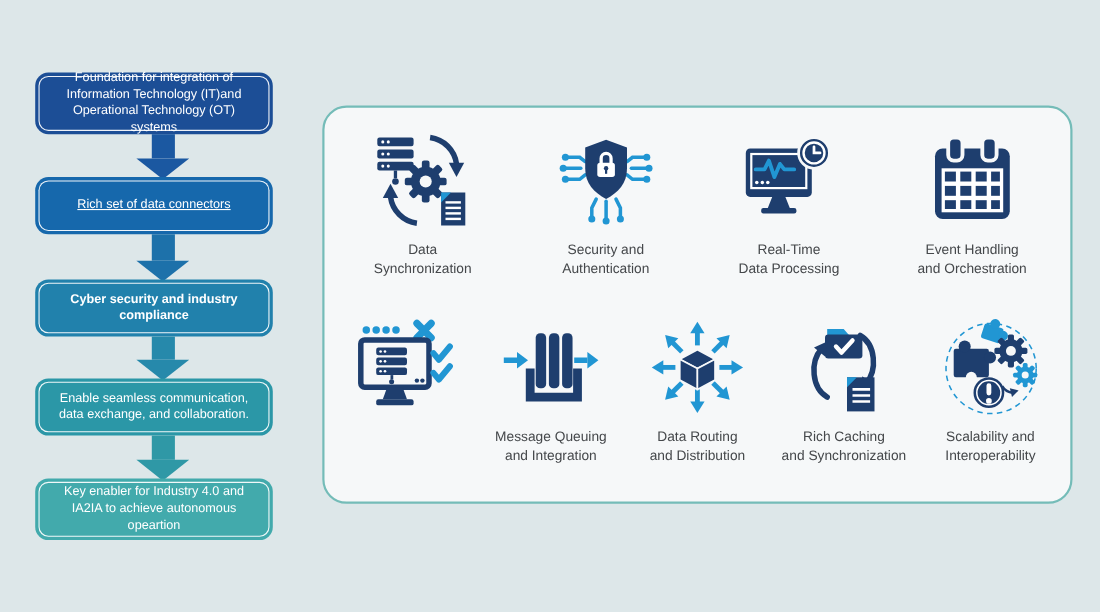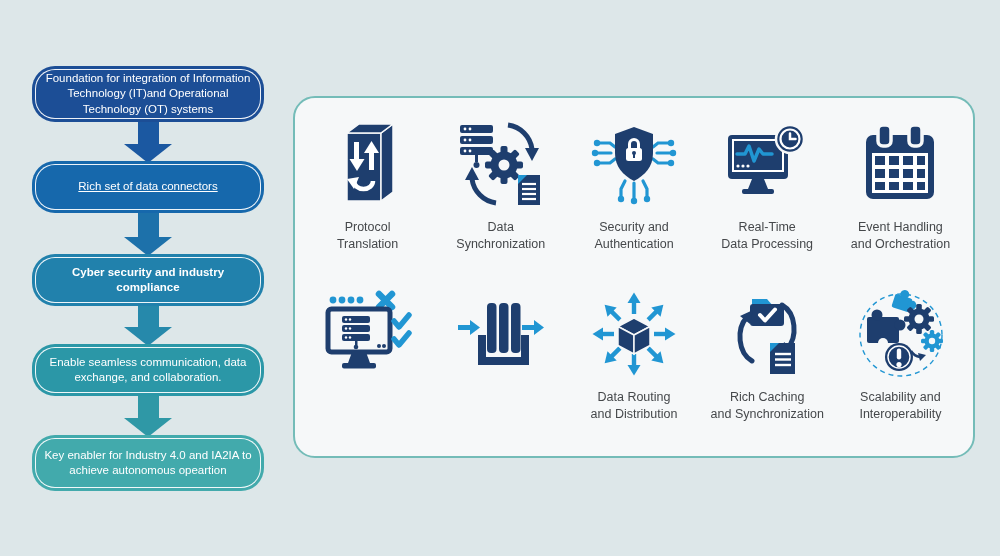--- a/index.html
+++ b/index.html
@@ -4,23 +4,23 @@
 <style>
   html,body{margin:0;padding:0;}
   body{
     width:1000px;height:556px;
     background:#dde7e9;
     font-family:"Liberation Sans",sans-serif;
     position:relative;overflow:hidden;
   }
   
   .flow-step{
-    position:absolute;left:35px;width:226px;
+    position:absolute;left:35px;width:210px;
     box-sizing:border-box;
-    border-radius:20px;
+    border-radius:9px;
     border:1.5px solid rgba(255,255,255,0.92);
     box-shadow:0 0 0 3px var(--c);
     background:var(--c);
     color:#fff;
     display:flex;align-items:center;justify-content:center;
     text-align:center;
     font-size:11.5px;line-height:1.32;
     padding:4px 8px;
   }
   .step-1{top:69px;height:50px;--c:#1c4e96;}
@@ -102,39 +102,20 @@
   </div>
 
 <div class="flow-step step-5">
   <span>Key enabler for Industry 4.0 and IA2IA to achieve autonomous opeartion</span>
 </div>
 
 <div class="panel">
 
   <div class="panel-row">
 
-    <div class="cell">
-      <div class="icon-box">
-        <svg viewBox="0 0 90 90">
-          <polygon points="24,14 58,14 58,82 24,82" fill="#1e3e6e" stroke="#f6f8f9" stroke-width="1.5"></polygon>
-          <polygon points="58,14 70,5 70,73 58,82" fill="#1e3e6e" stroke="#f6f8f9" stroke-width="1.5"></polygon>
-          <polygon points="24,14 36,5 70,5 58,14" fill="#1e3e6e" stroke="#f6f8f9" stroke-width="1.5"></polygon>
-          <rect x="31" y="23" width="5" height="18" fill="#fff"></rect>
-          <polygon points="26.5,40 41.5,40 34,52" fill="#fff"></polygon>
-          <rect x="46" y="33" width="5" height="18" fill="#fff"></rect>
-          <polygon points="41,34 56,34 48.5,22" fill="#fff"></polygon>
-          <path d="M31,62 a9.5,8 0 0 0 19,0" fill="none" stroke="#fff" stroke-width="4.5"></path>
-          <polygon points="24,60 36,58 31,70" fill="#fff"></polygon>
-        </svg>
-      </div>
-      <div class="cell-label">
-        <span>Protocol</span>
-          <span>Translation</span>
-      </div>
-    </div>
 
     <div class="cell">
       <div class="icon-box">
         <svg viewBox="0 0 90 90">
           <g fill="#1e3e6e">
             <rect x="4" y="6" width="33" height="8" rx="2"></rect>
             <rect x="4" y="17" width="33" height="8" rx="2"></rect>
             <rect x="4" y="28" width="33" height="8" rx="2"></rect>
             <rect x="19" y="36" width="3" height="7"></rect>
           </g>
@@ -320,20 +301,24 @@
             <rect x="31" y="14" width="9.5" height="50" rx="4"></rect>
             <rect x="43" y="14" width="9.5" height="50" rx="4"></rect>
             <rect x="55" y="14" width="9.5" height="50" rx="4"></rect>
           </g>
           <path d="M22,46 h8 v22 h35 v-22 h8 v30 h-51 z" fill="#1e3e6e"></path>
           <rect x="2" y="36" width="12" height="5" fill="#2196d3"></rect>
           <polygon points="14,31 14,46 24,38.5" fill="#2196d3"></polygon>
           <rect x="66" y="36" width="12" height="5" fill="#2196d3"></rect>
           <polygon points="78,31 78,46 88,38.5" fill="#2196d3"></polygon>
         </svg>
+      </div>
+      <div class="cell-label">
+        <span>Message Queuing</span>
+          <span>and Integration</span>
       </div>
     </div>
 
     <div class="cell">
       <div class="icon-box">
         <svg viewBox="0 0 90 90">
           <defs>
             <g id="dr-arrow">
               <rect x="42.8" y="13" width="4.4" height="12" fill="#2196d3"></rect>
               <polygon points="38.5,14 51.5,14 45,3.5" fill="#2196d3"></polygon>

